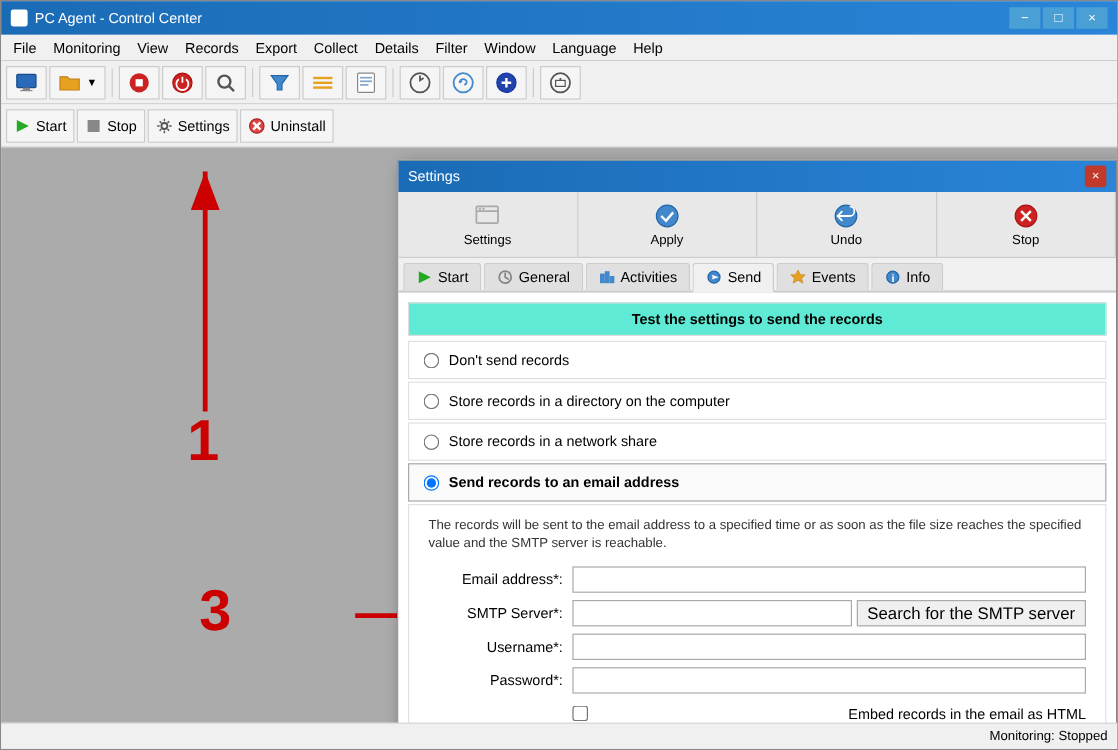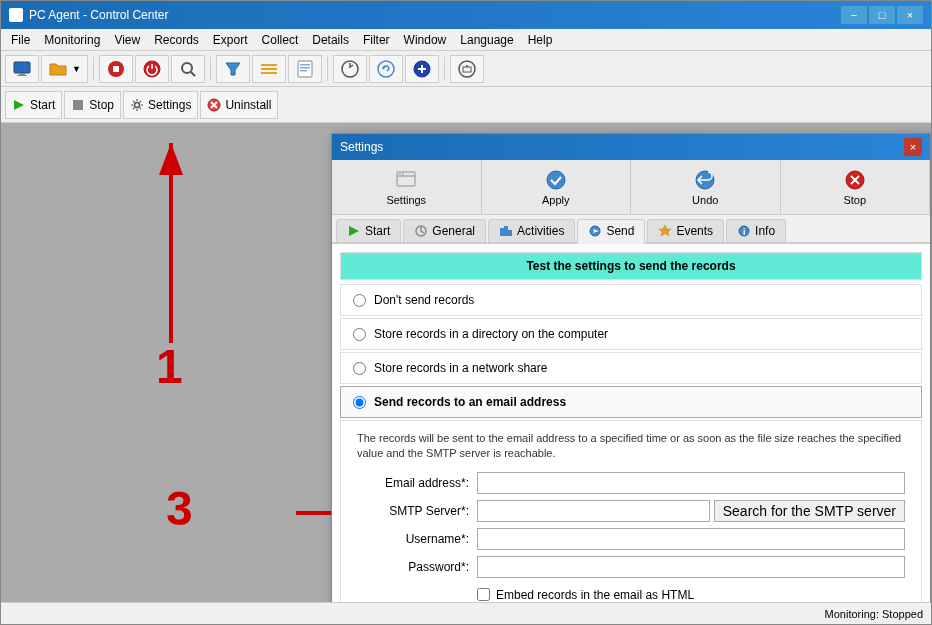--- a/index.html
+++ b/index.html
@@ -61,21 +61,21 @@
     .option-desc { font-size: 11px; color: #333; margin-bottom: 10px; line-height: 1.4; }
 
     
     .form-field { display: flex; align-items: center; margin-bottom: 6px; }
     .form-label { width: 120px; text-align: right; padding-right: 8px; font-size: 12px; }
     .form-input { flex: 1; height: 22px; border: 1px solid #aaa; padding: 2px 4px; font-size: 12px; }
     .form-input-group { display: flex; flex: 1; gap: 4px; }
     .search-smtp-btn { padding: 2px 8px; border: 1px solid #aaa; background: #f0f0f0; cursor: pointer; font-size: 14px; white-space: nowrap; height: 22px; }
 
     
-    .checkbox-row { display: flex; align-items: center; gap: 6px; padding: 4px 0; margin-left: 120px; }
+    .checkbox-row { display: flex; align-items: center; gap: 6px; padding: 4px 0; margin-left: 120px; justify-content: space-between; }
 
     
     .annot-container { position: absolute; top: 0; left: 0; width: 100%; height: 100%; pointer-events: none; }
 
     .tb-separator { width: 1px; height: 24px; background: #ccc; margin: 0 3px; }
   </style>
 </head>
 <body>
 
 <div class="main-window">

